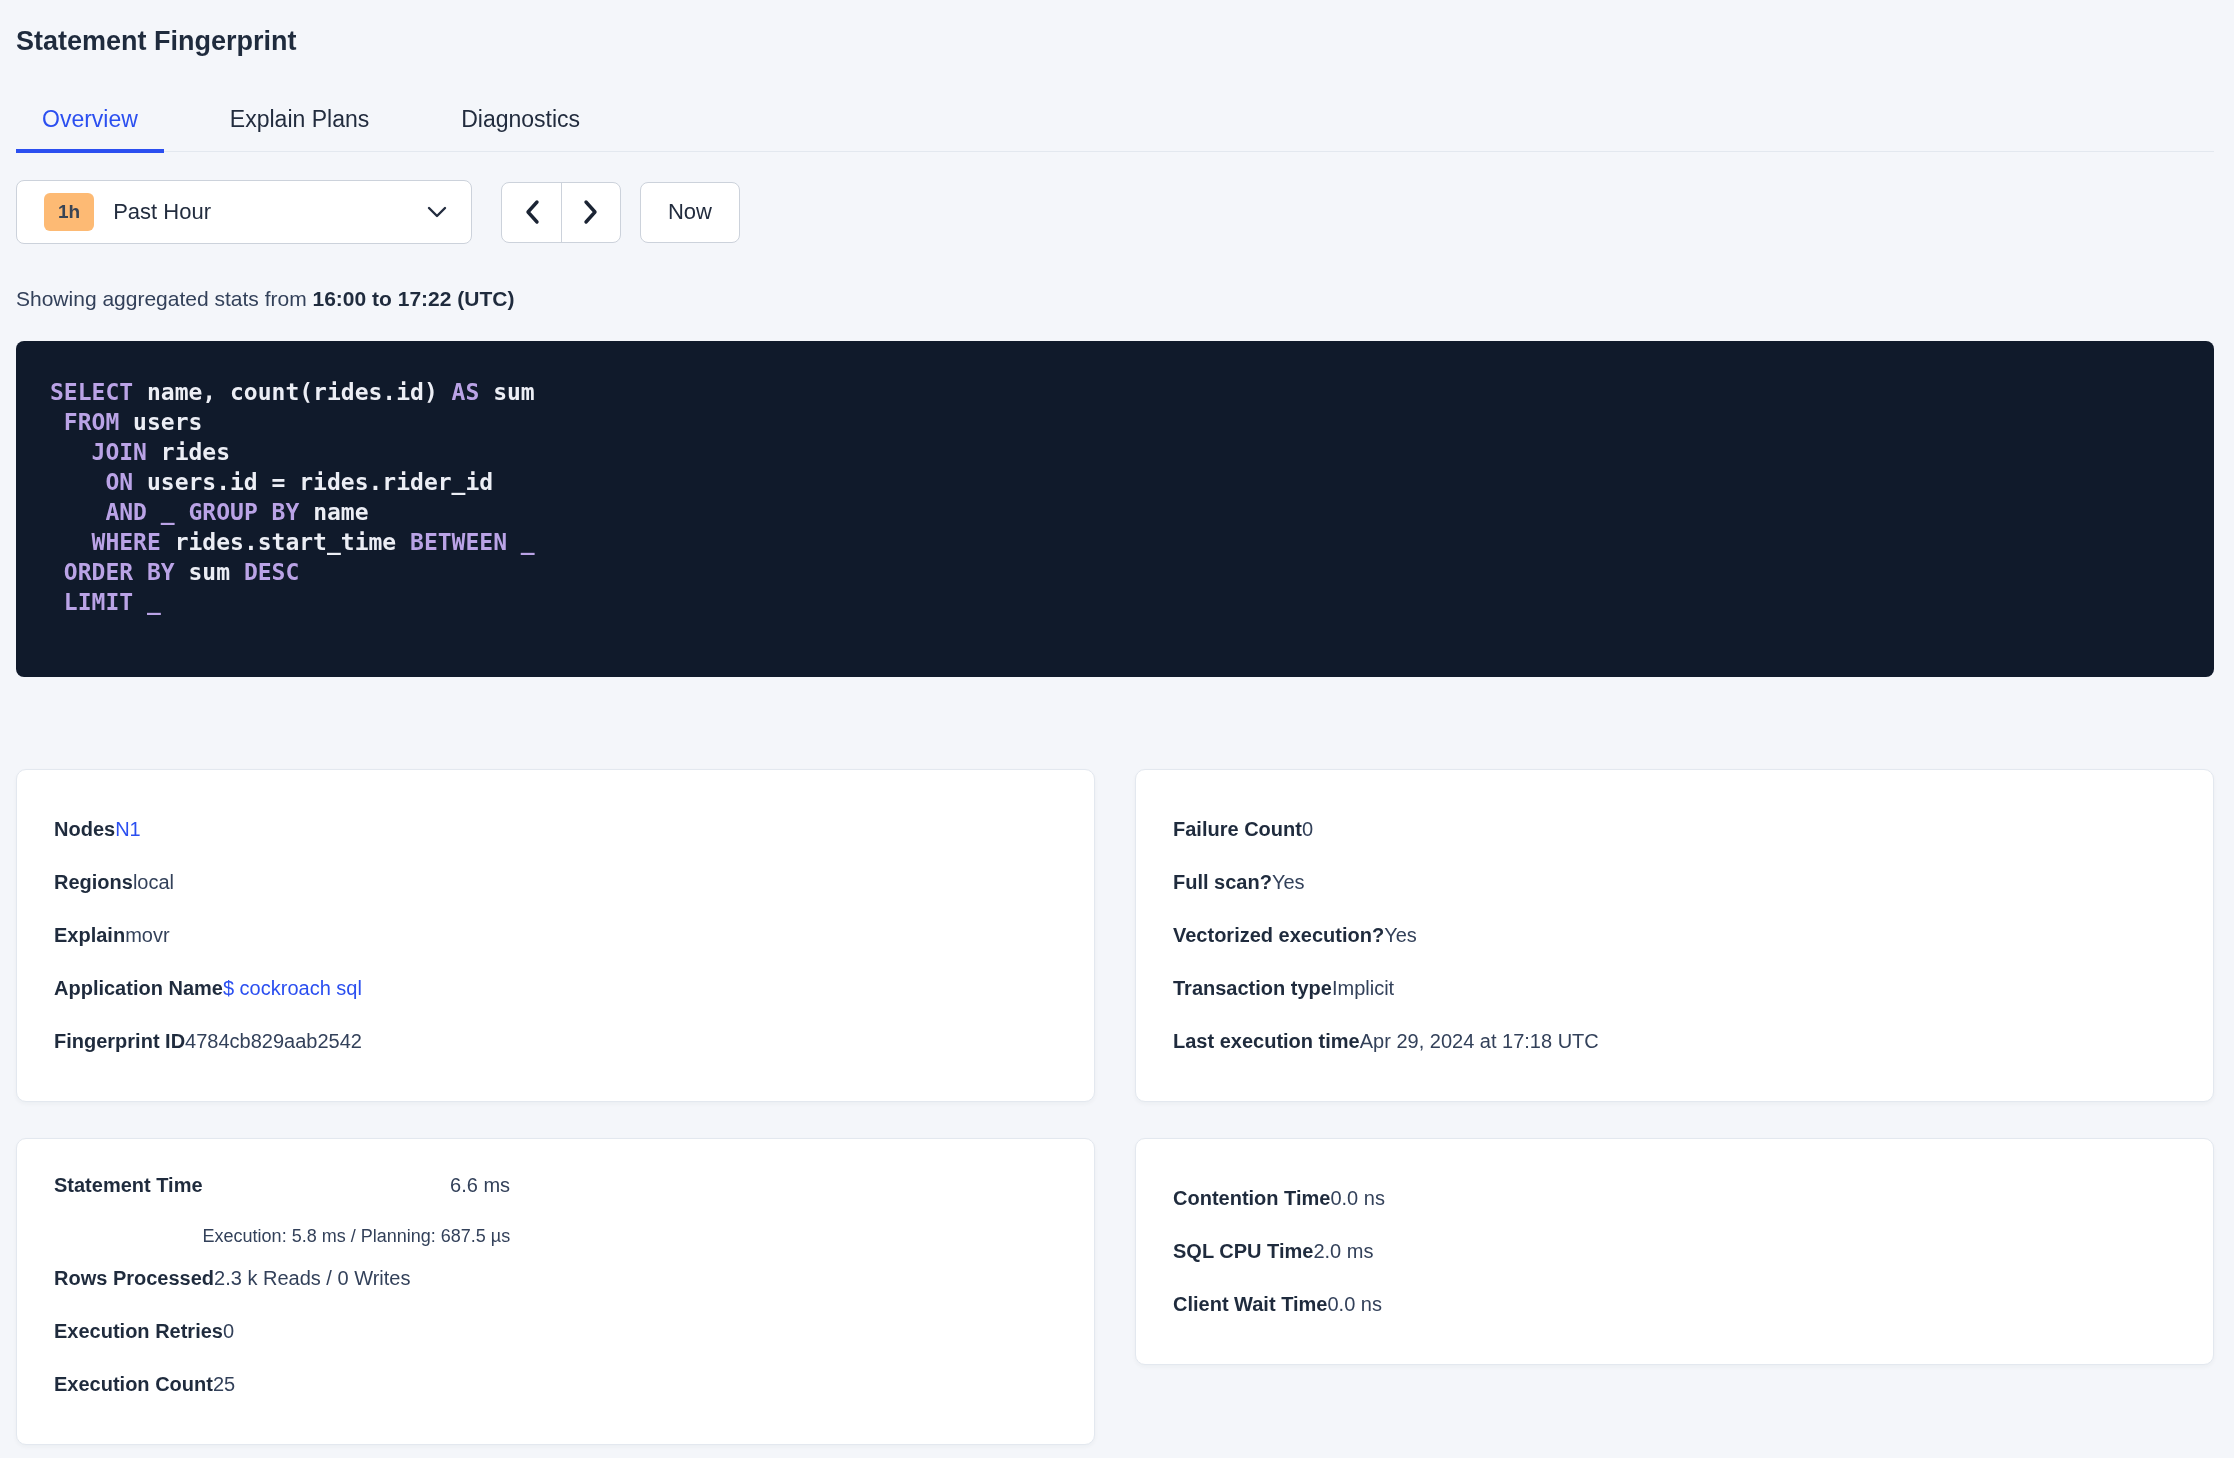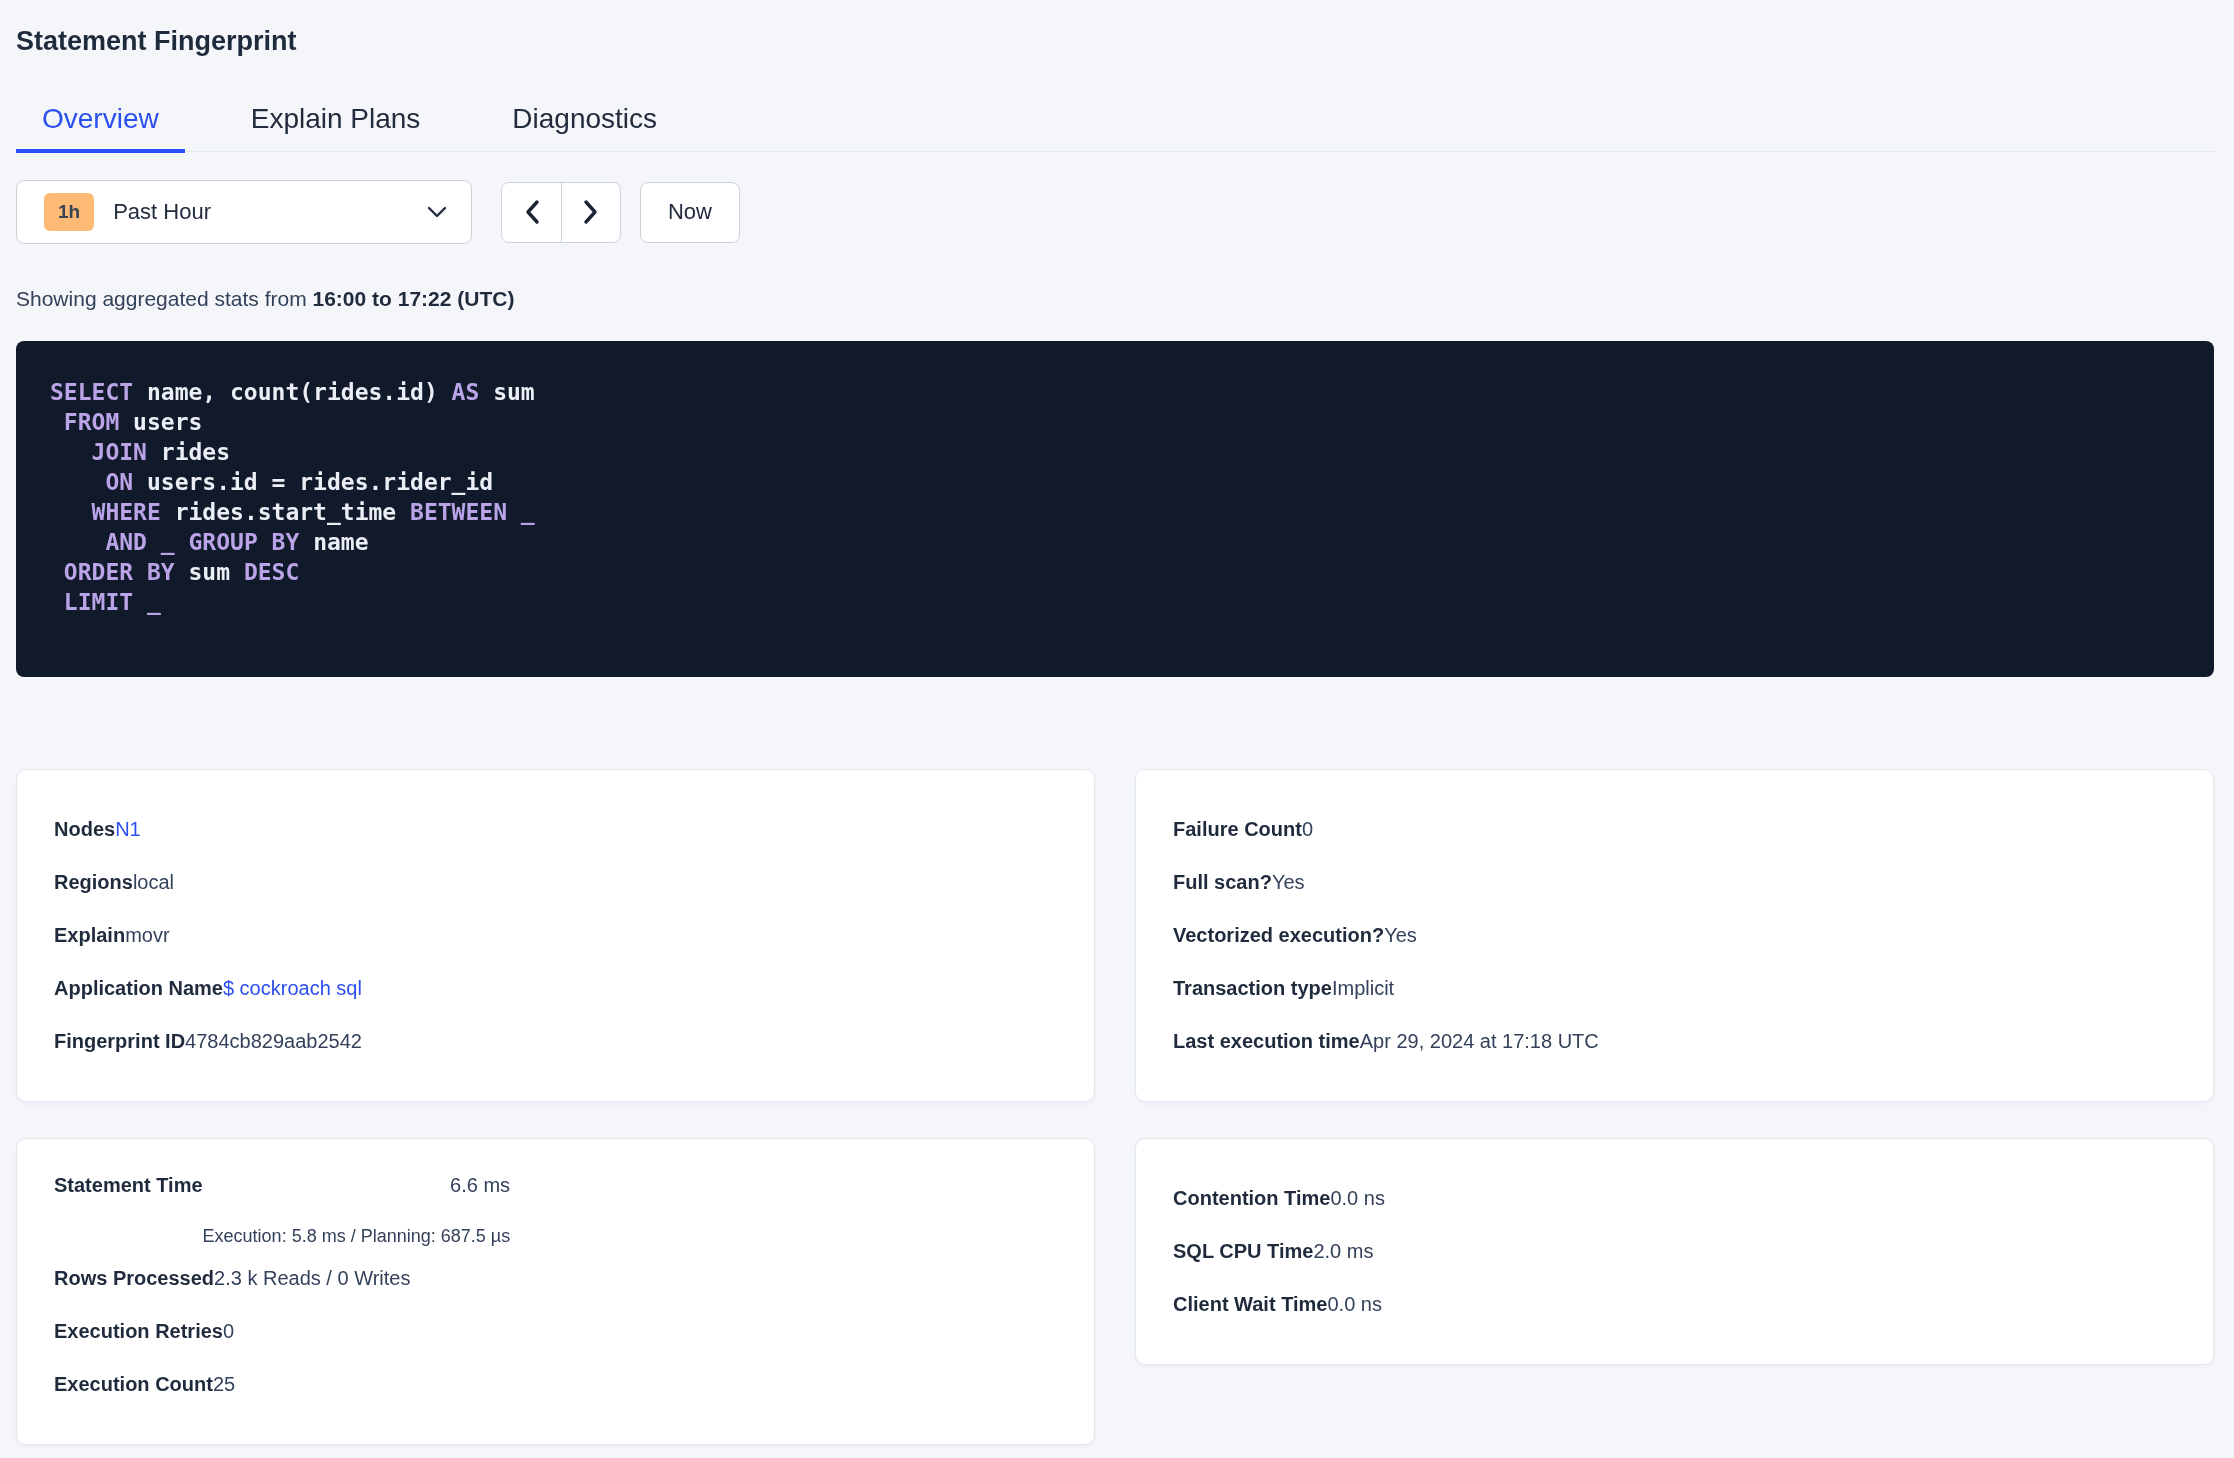--- a/index.html
+++ b/index.html
@@ -32,21 +32,21 @@
 
   
   .tabs{
     margin-top:47px;
     display:flex;
     border-bottom:1px solid var(--card_border);
   }
   .tab{
     padding:0 26px 16px;
     margin-right:40px;
-    font-size:28px;line-height:28px;
+    font-size:23px;line-height:28px;
     color:#222c3e;
     border-bottom:4px solid transparent;
     margin-bottom:-2px;
     cursor:pointer;
     background:none;
   }
   .tab.active{
     color:var(--accent);
     border-bottom-color:var(--accent);
   }
@@ -205,22 +205,22 @@
 
   <p class="caption">
     <span>Showing aggregated stats from </span><strong>16:00 to 17:22 (UTC)</strong>
   </p>
 
   <div class="sql-box" id="sql-box">
       <div class="code-line"><span class="kw">SELECT</span><span class="pl"> name, count(rides.id) </span><span class="kw">AS</span><span class="pl"> sum</span></div>
       <div class="code-line"> <span class="kw">FROM</span><span class="pl"> users</span></div>
       <div class="code-line">   <span class="kw">JOIN</span><span class="pl"> rides</span></div>
       <div class="code-line">    <span class="kw">ON</span><span class="pl"> users.id = rides.rider_id</span></div>
+      <div class="code-line">    <span class="kw">AND</span><span class="pl"> </span><span class="kw">_</span><span class="pl"> </span><span class="kw">GROUP BY</span><span class="pl"> name</span></div>
       <div class="code-line">   <span class="kw">WHERE</span><span class="pl"> rides.start_time </span><span class="kw">BETWEEN</span><span class="pl"> </span><span class="kw">_</span></div>
-      <div class="code-line">    <span class="kw">AND</span><span class="pl"> </span><span class="kw">_</span><span class="pl"> </span><span class="kw">GROUP BY</span><span class="pl"> name</span></div>
       <div class="code-line"> <span class="kw">ORDER BY</span><span class="pl"> sum </span><span class="kw">DESC</span></div>
       <div class="code-line"> <span class="kw">LIMIT</span><span class="pl"> </span><span class="kw">_</span></div>
     </div>
 
   <div class="grid grid-1">
     <div class="card">
       <div class="row">
         <span class="label">Nodes</span>
         <a class="value link">N1</a>
       </div>

